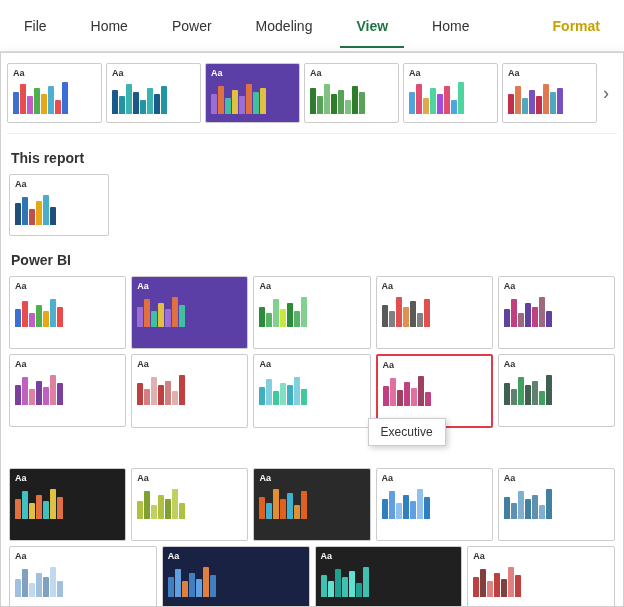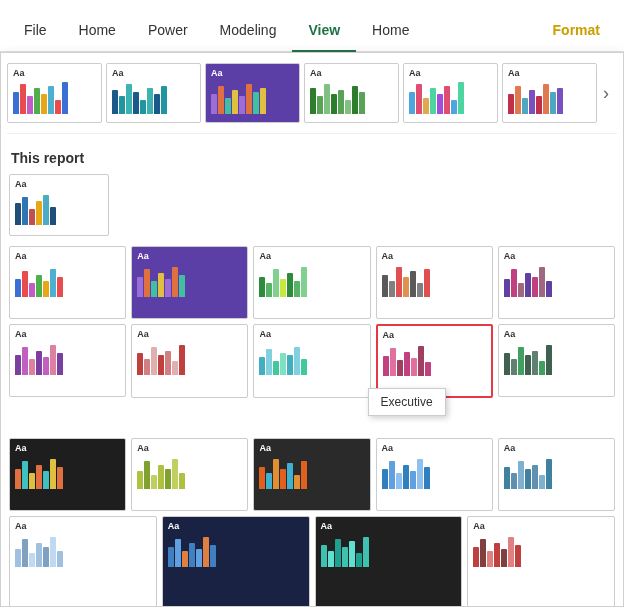--- a/index.html
+++ b/index.html
@@ -7,25 +7,26 @@
       font-family: 'Segoe UI', Arial, sans-serif;
       width: 624px;
       height: 607px;
       background: #fff;
       overflow: hidden;
     }
 
     
     .menu-bar {
       display: flex;
-      align-items: flex-start;
+      align-items: center;
       height: 52px;
       border-bottom: 1px solid #e0e0e0;
       padding: 8px 8px;
       background: #fff;
+      gap: 12px;
     }
     .menu-item {
       padding: 14px 16px;
       font-size: 14px;
       color: #333;
       cursor: pointer;
       position: relative;
     }
     .menu-item.active {
       color: #217346;
@@ -282,20 +283,21 @@
         <div class="bar" style="height:22px;background:#1f4e79"></div>
         <div class="bar" style="height:28px;background:#2e75b6"></div>
         <div class="bar" style="height:16px;background:#c0504d"></div>
         <div class="bar" style="height:24px;background:#e6a817"></div>
         <div class="bar" style="height:30px;background:#4bacc6"></div>
         <div class="bar" style="height:18px;background:#1f4e79"></div>
       </div>
     </div>
   </div>
 
+  <div class="section-heading">Power BI</div>
 
   <div class="theme-grid" style="margin-bottom:5px;">
 
     <div class="grid-card">
       <div class="card-label">Aa</div>
       <div class="mini-bars">
         <div class="bar" style="height:18px;background:#3b6fd4"></div>
         <div class="bar" style="height:26px;background:#e94c4c"></div>
         <div class="bar" style="height:14px;background:#c45cc7"></div>
         <div class="bar" style="height:22px;background:#4db04d"></div>

